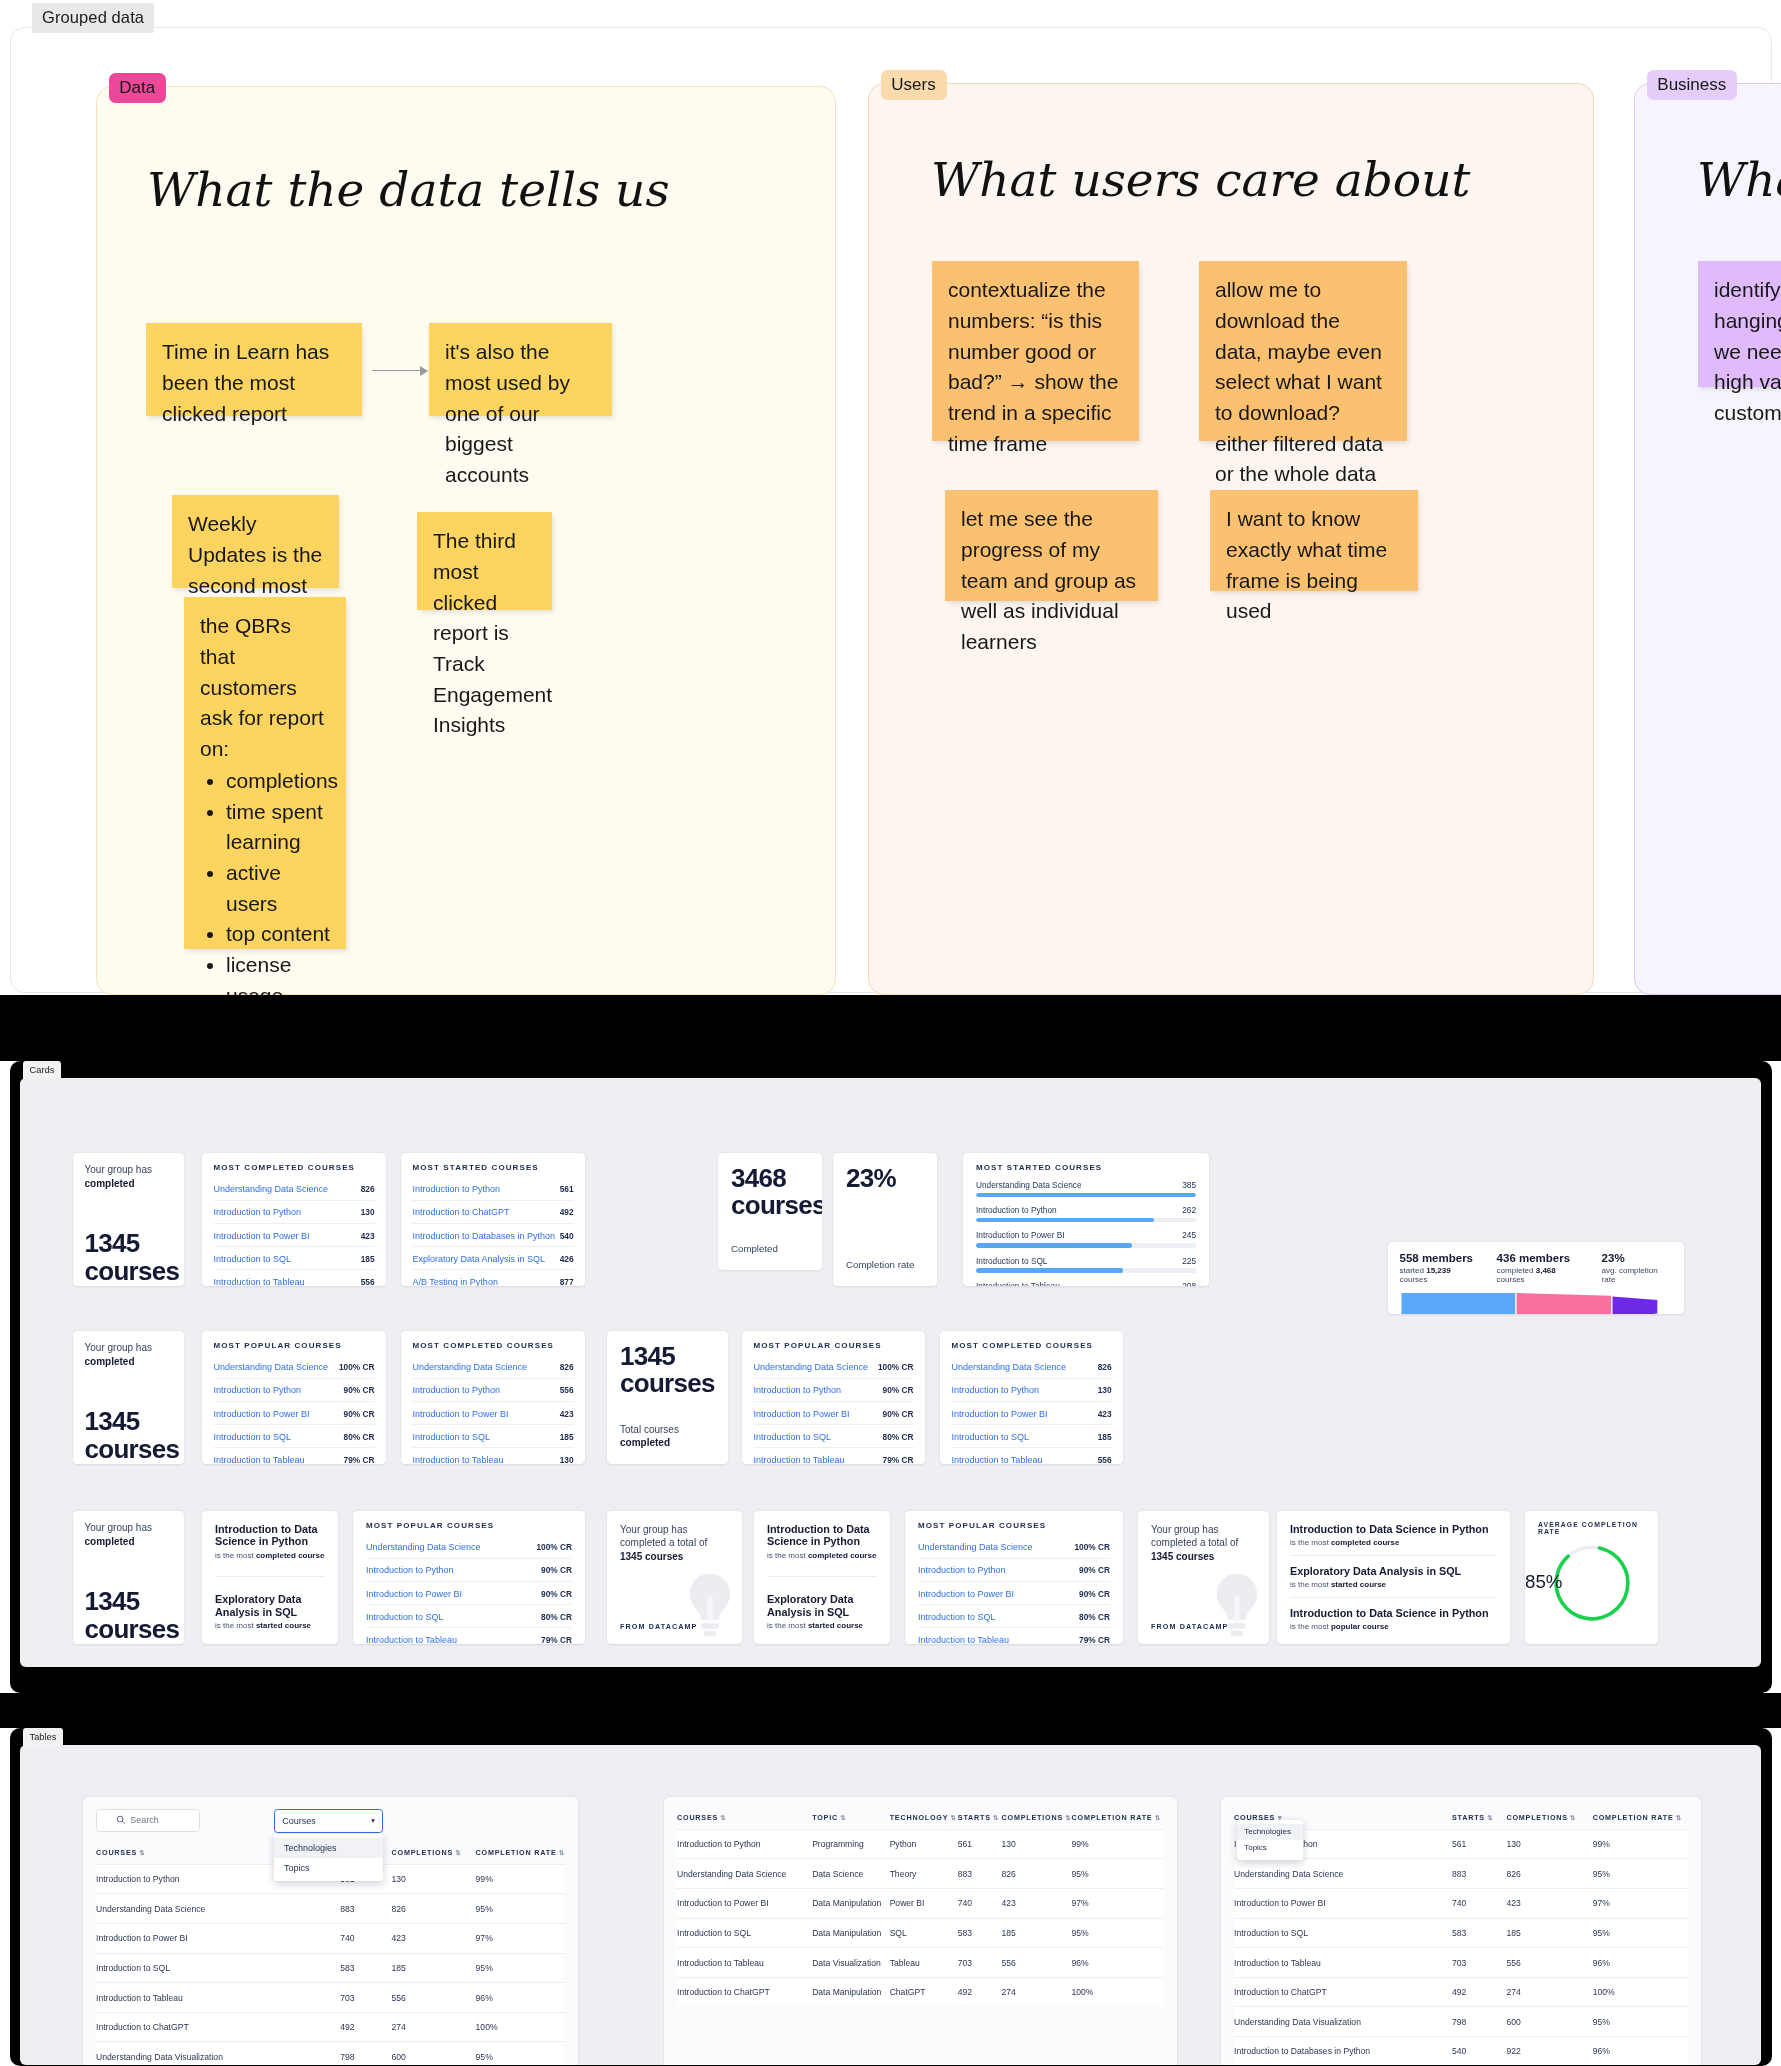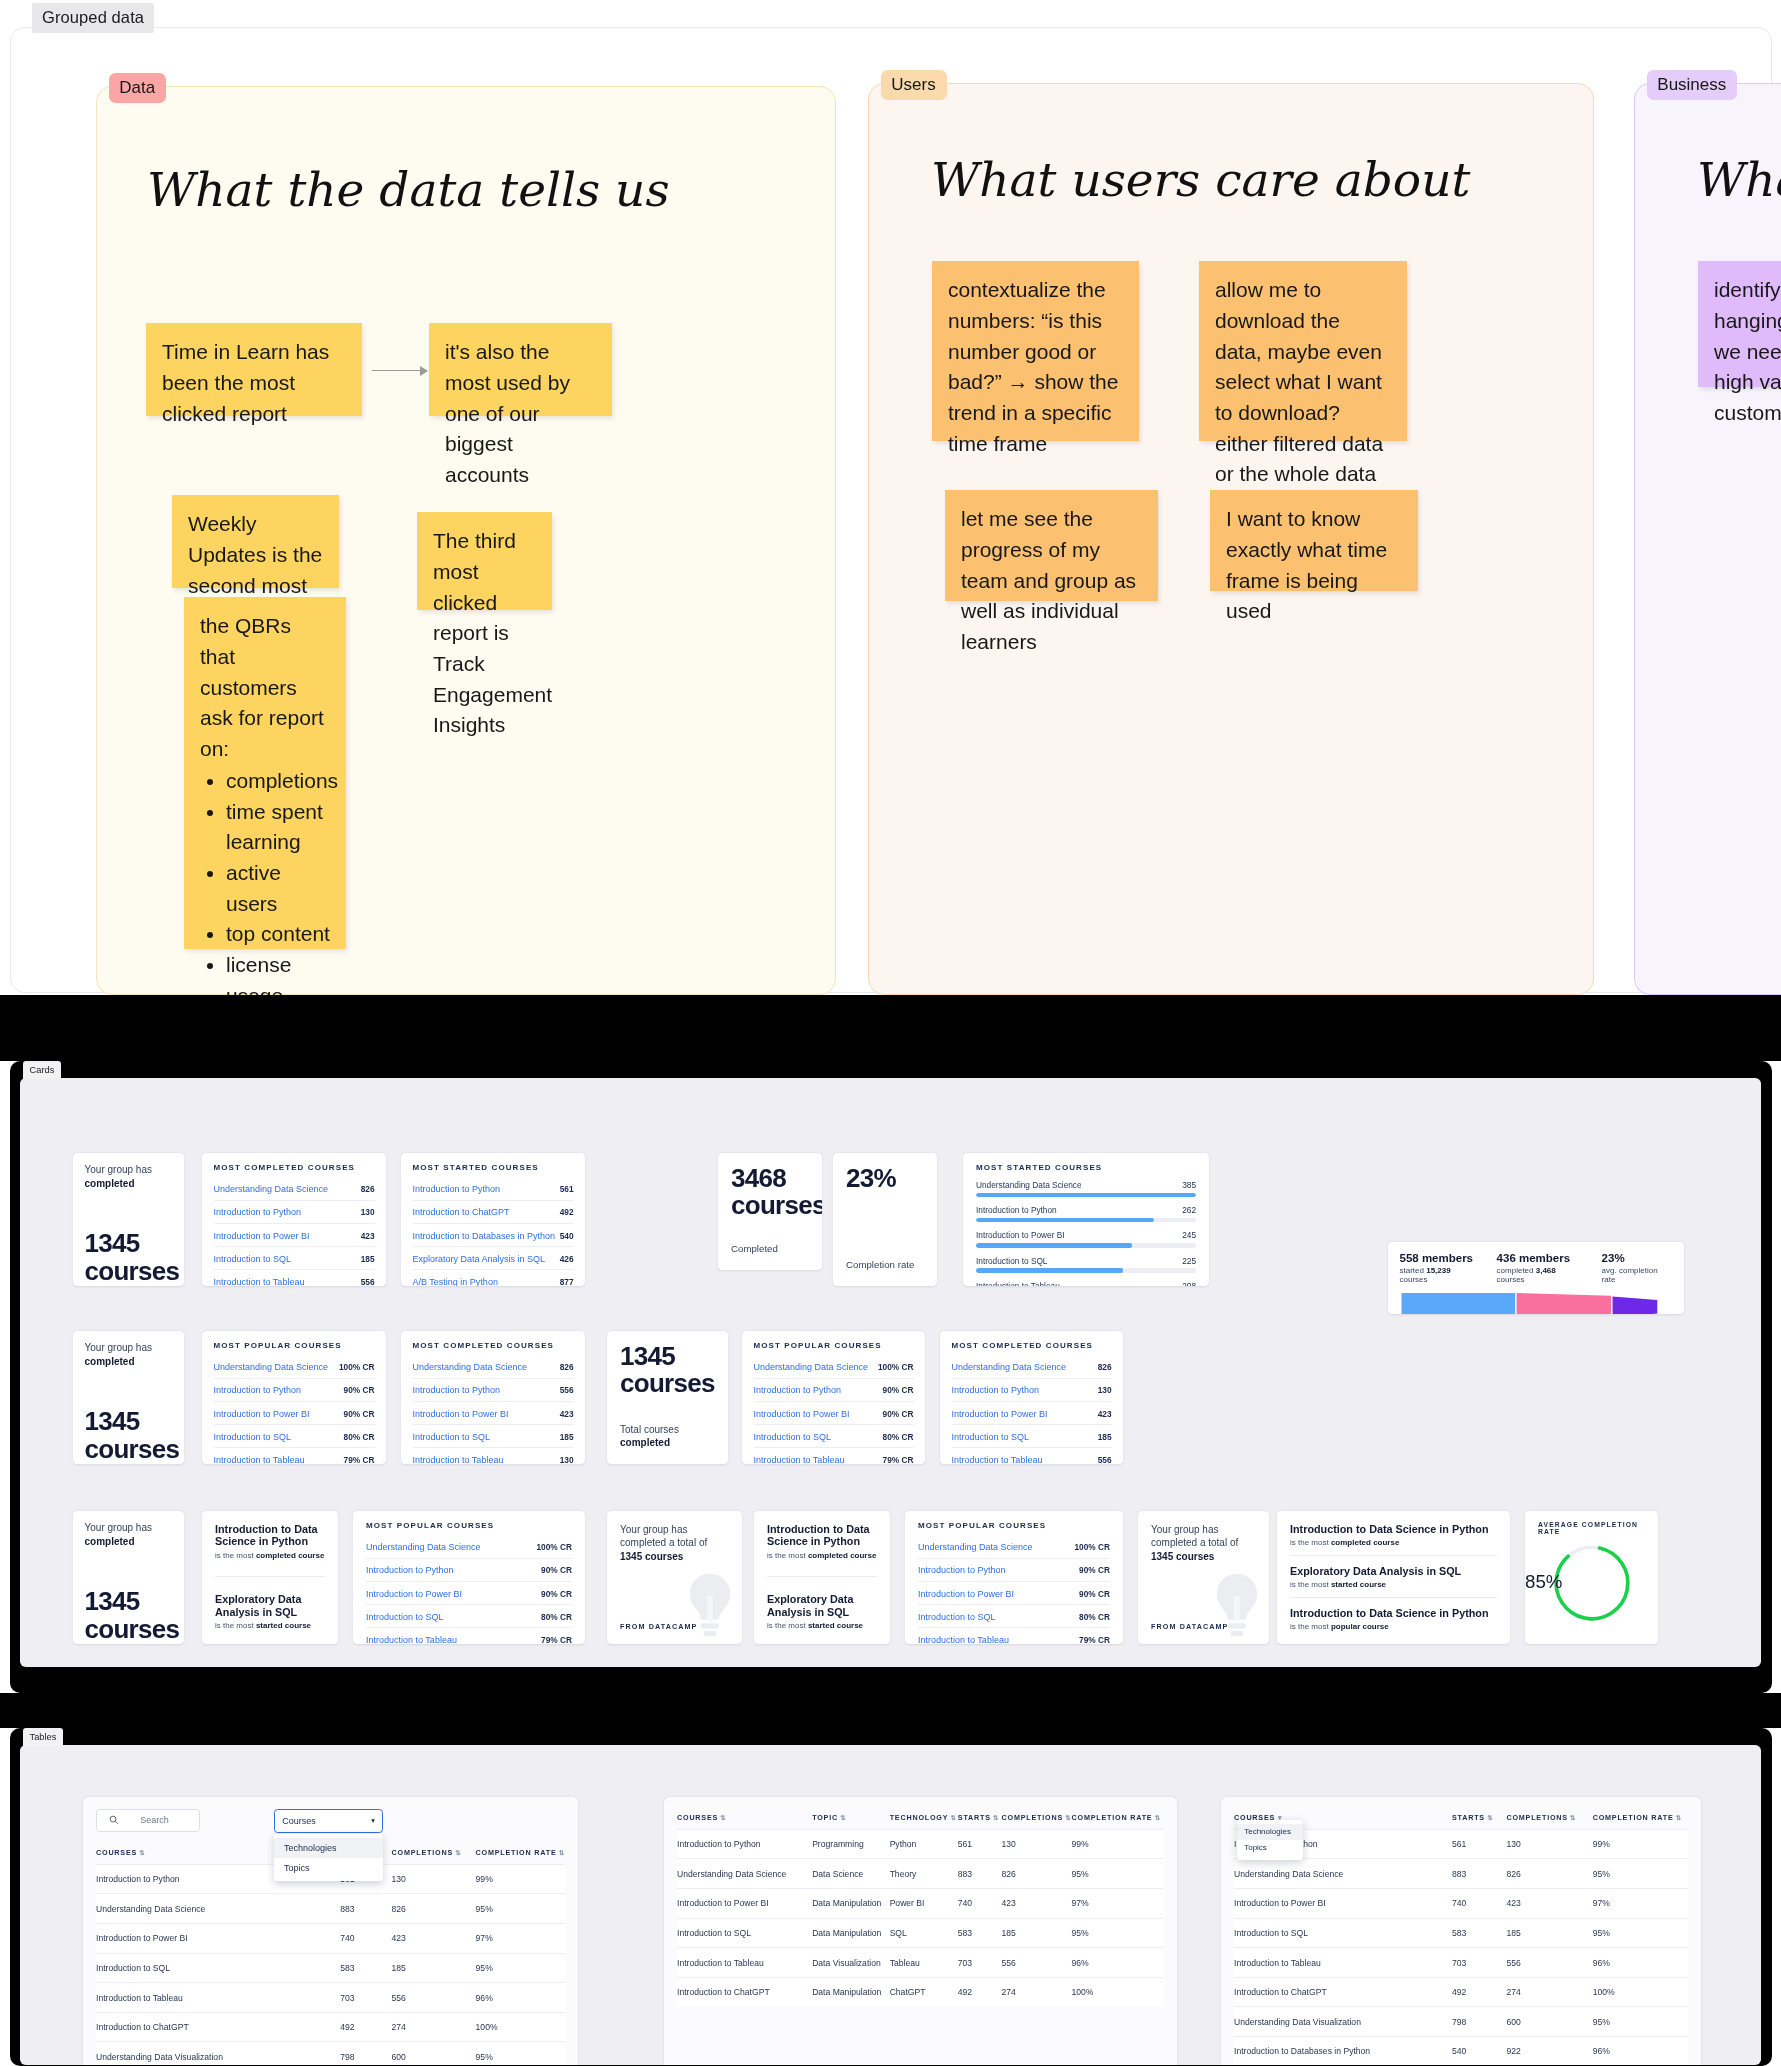--- a/index.html
+++ b/index.html
@@ -172,23 +172,23 @@
   
   .tbl-card {
     position: absolute;
     background: #fbfbfd;
     border-radius: 5.7px;
     box-shadow: 0 0.7px 2.9px rgba(20,24,60,0.10);
     overflow: visible;
   }
   .search-box {
     position:absolute;
-    display:flex; align-items:center; gap:22px;
+    display:flex; align-items:center; gap:5px;
     background:#fff; border:0.7px solid #dcdfe7; border-radius:3.6px;
-    height: 23px; padding: 0 12px;
+    height: 23px; padding: 0 19px;
     font-size: 9px; color:#6d7589;
   }
   .select-box {
     position:absolute;
     display:flex; align-items:center; justify-content:space-between;
     background:#fff; border:1.4px solid #2f6fe4; border-radius:3.6px;
     height:24.4px; padding: 0 7.2px;
     font-size: 9px; color:#1b2a4e;
   }
   .dropdown {
@@ -218,21 +218,21 @@
   .cursor-ic { font-size: 7.2px; color:#8a93a8; margin-left:2.9px;}
 </style>
 </head>
 <body>
 
 <div class="board">
   <div class="board-tag">Grouped data</div>
   <div class="board-frame"></div>
 
   <div class="group" style="left:96px; top:86px; width:740px; height:909px; background:#fefcf0; border:1.4px solid #f5e3bb;">
-    <div class="group-tag" style="background:#fca5a5;">Data</div>
+    <div class="group-tag" style="background:#ec4899;">Data</div>
     <div class="group-title" style="left:50px; top:75px; font-size:47px;">What the data tells us</div>
 
     <div class="note" style="left:49px; top:236px; width:216px; height:93px; background:#fcd45f;">
       <span>Time in Learn has been the most clicked report</span>
     </div>
     <div class="arrow" style="left:275px; top:283px; width:55px;"></div>
     <div class="note" style="left:332px; top:236px; width:183px; height:93px; background:#fcd45f;">
       <span>it's also the most used by one of our biggest accounts</span>
     </div>
 

